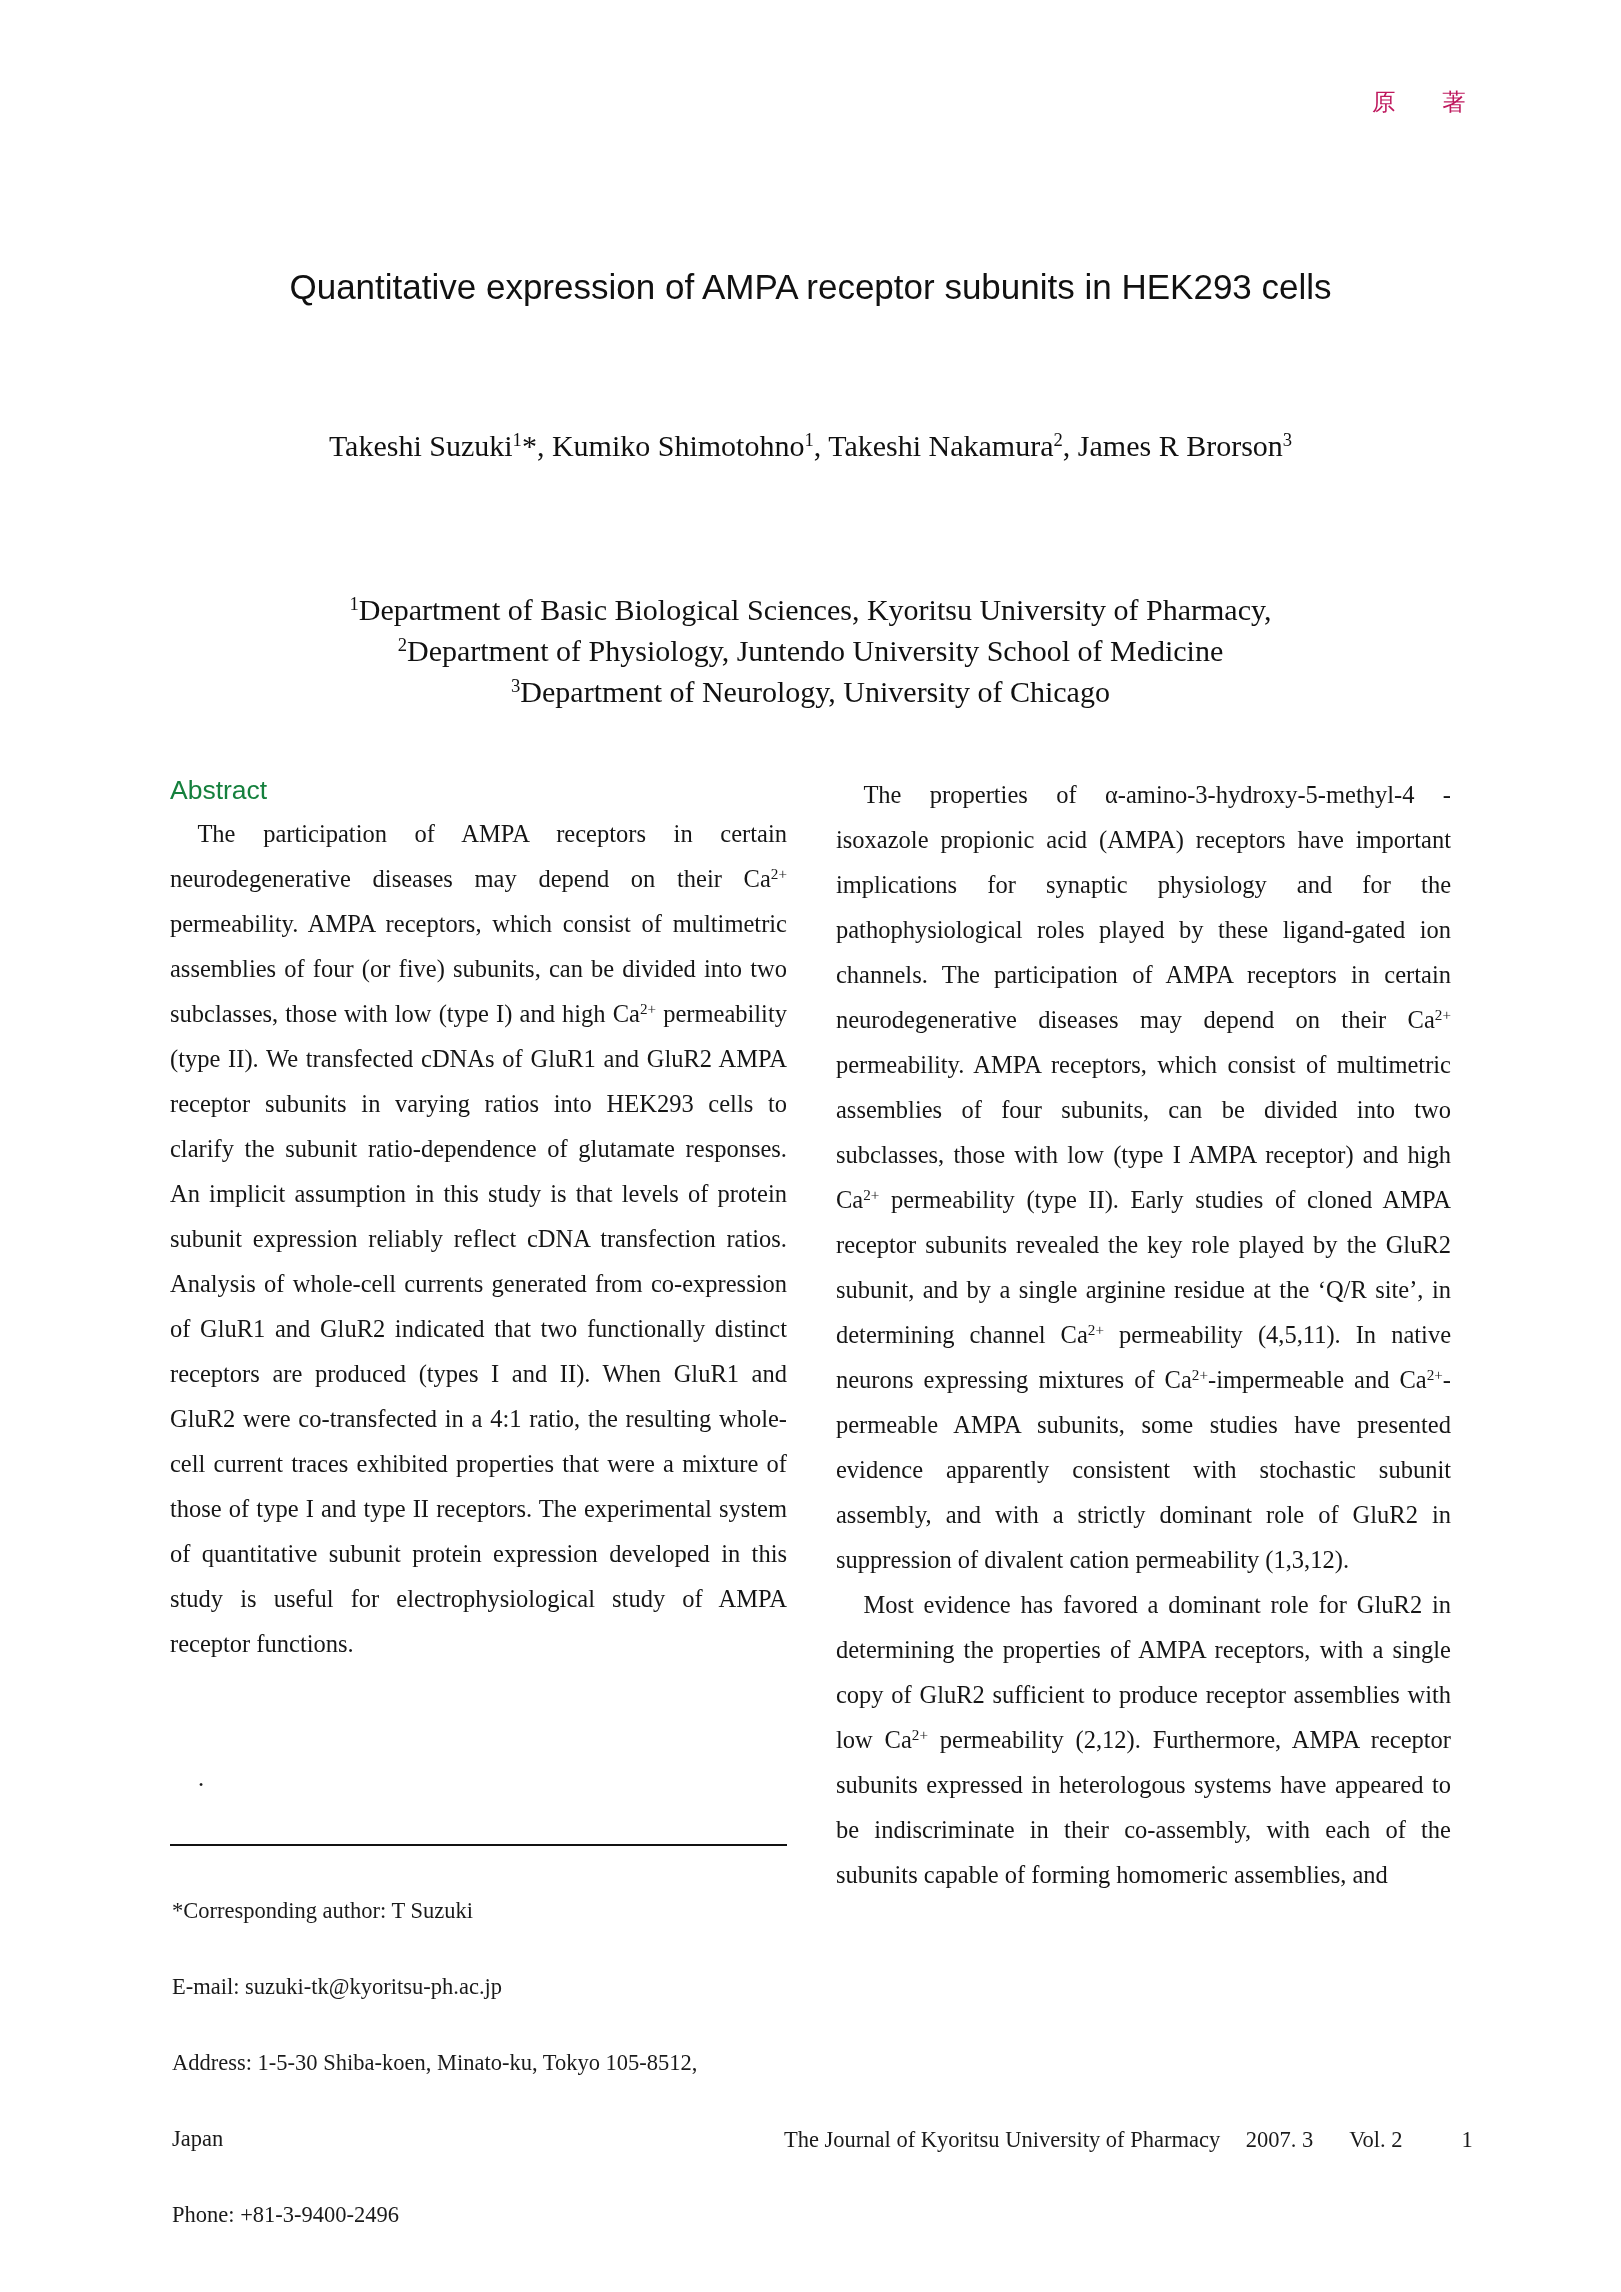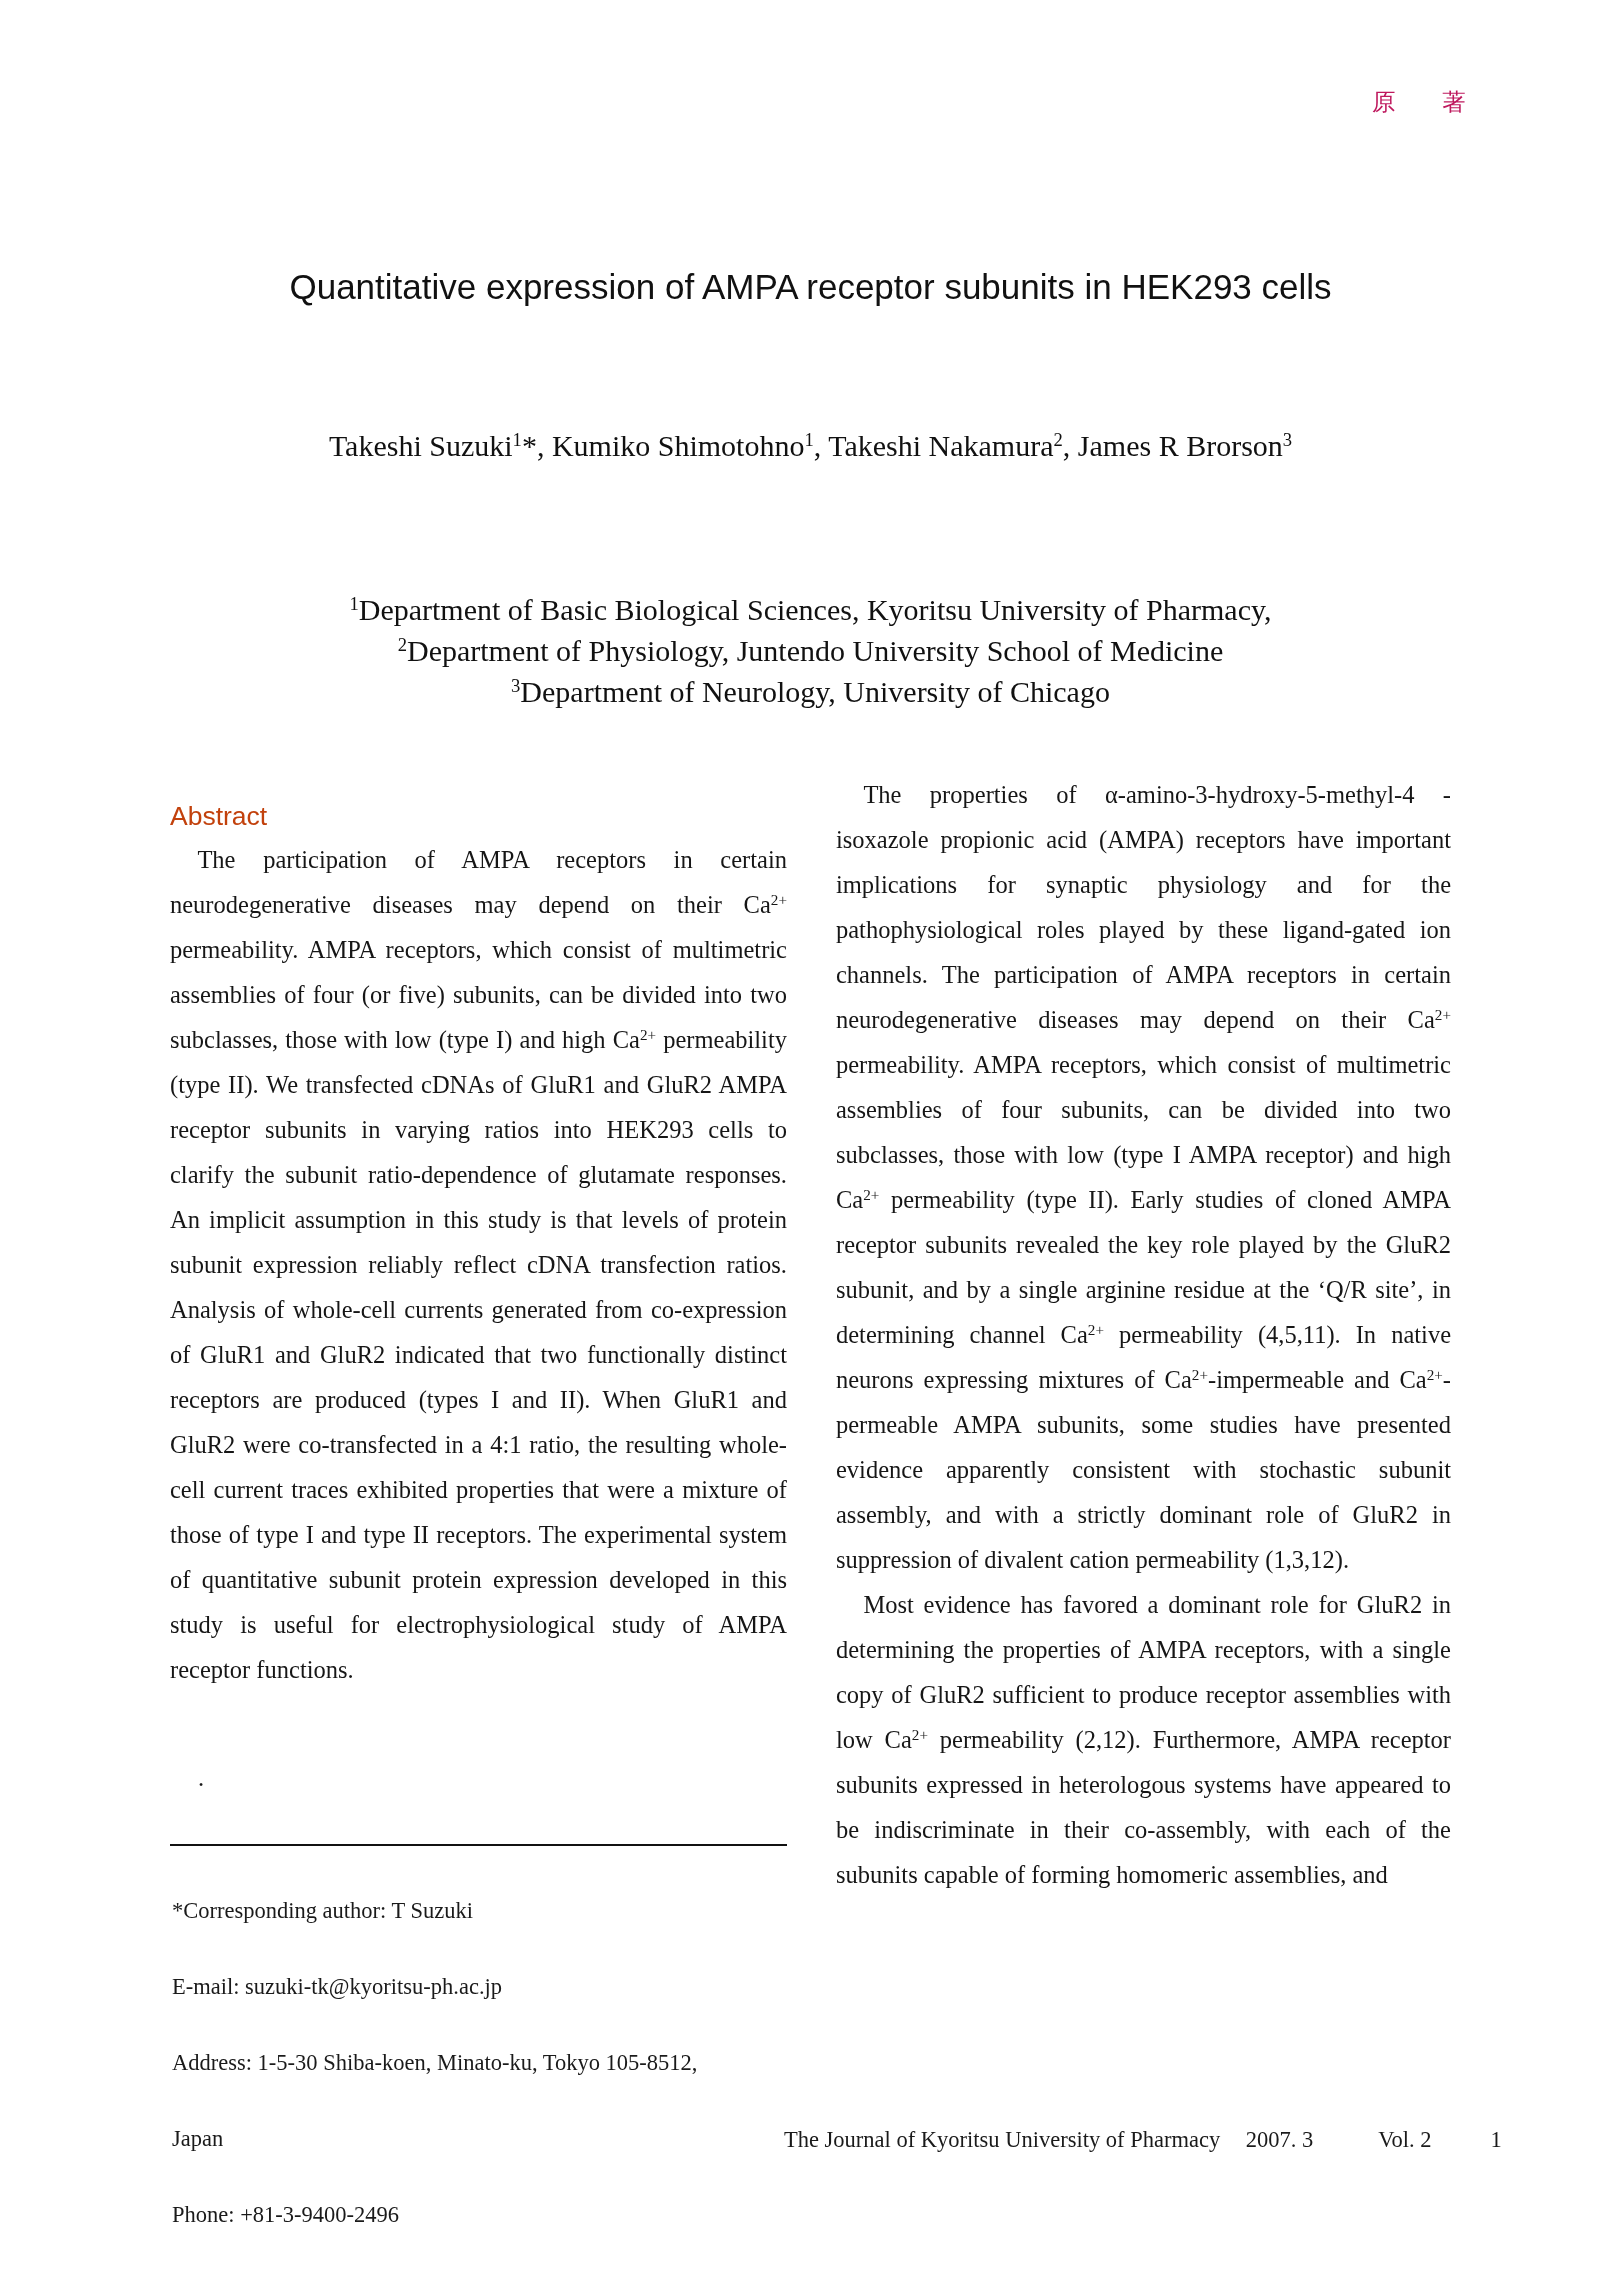--- a/index.html
+++ b/index.html
@@ -23,21 +23,21 @@
   }
   .affils {
     left: 0; width: 1621px; top: 549px; text-align: center;
     font-size: 30px; line-height: 41px; color: #111; margin-top: 40px;
   }
   sup { font-size: 62%; line-height: 0; vertical-align: 0.55em; }
   .col-left { left: 170px; top: 772px; width: 617px; }
   .col-right { left: 836px; top: 772px; width: 615px; }
   .abstract-heading {
     font-family: "Liberation Sans", sans-serif; font-size: 26.5px;
-    height: 39px; line-height: 37px; color: #c2410c; margin-top: 26px;
+    height: 39px; line-height: 37px; color: #15803d;
   }
   .para {
     font-size: 24.5px; line-height: 45px; text-align: justify;
     text-align-last: left; margin: 0; color: #161616;
   }
   .para.indent { text-indent: 27.4px; }
   .para + .para { margin-top: 0; }
   .stray-dot { left: 198px; top: 1764px; font-size: 24.5px; }
   .footnote-rule {
     left: 170px; top: 1844px; width: 617px; height: 0;
@@ -48,21 +48,21 @@
     line-height: 32px; color: #1a1a1a;
   }
   .footnote div { white-space: nowrap; margin-top: 44px; }
   .footer {
     left: 784px; top: 2127px; width: 696px; font-size: 22.5px; color: #1a1a1a;
     white-space: nowrap;
   }
   .footer span { display: inline-block; }
   .footer .journal { margin-right: 25.5px; }
   .footer .date { margin-right: 36px; }
-  .footer .vol { margin-right: 59px; margin-left: 29px; }
+  .footer .vol { margin-right: 59px; }
 </style>
 </head>
 <body>
 
 <div class="abs section-tag">原 著</div>
 
 <div class="abs title">Quantitative expression of AMPA receptor subunits in HEK293 cells</div>
 
 <div class="abs authors">
   <span><span>Takeshi Suzuki</span><sup>1</sup><span>*</span><span>, </span></span><span><span>Kumiko Shimotohno</span><sup>1</sup><span>, </span></span><span><span>Takeshi Nakamura</span><sup>2</sup><span>, </span></span><span><span>James R Brorson</span><sup>3</sup></span>

